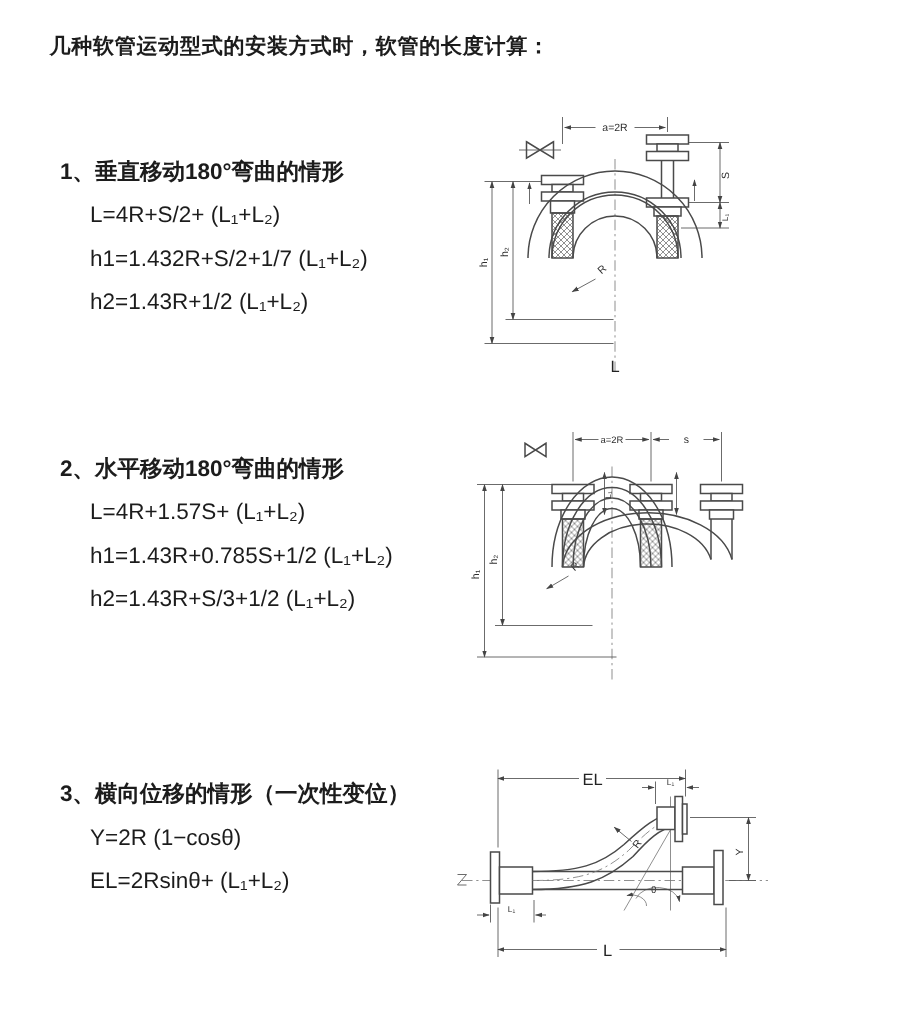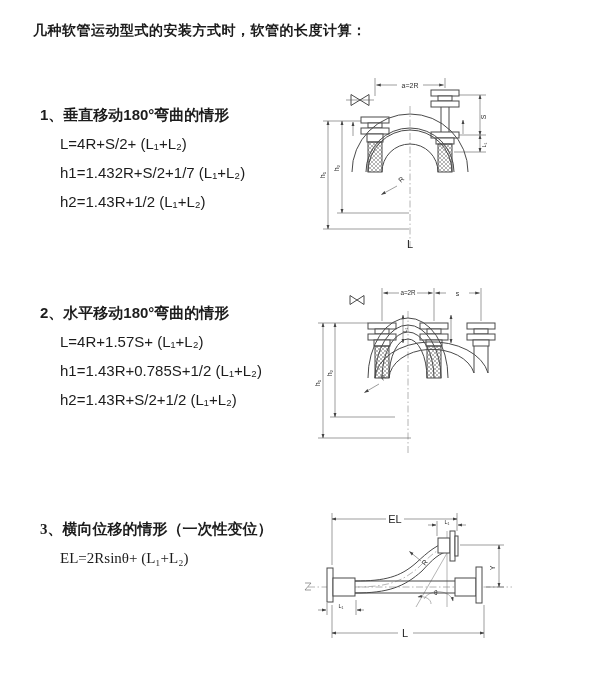--- a/index.html
+++ b/index.html
@@ -2,21 +2,21 @@
 <html><head>
 <meta charset="utf-8">
 <style>
   html,body{margin:0;padding:0;}
   body{
     width:600px;height:675px;background:#ffffff;position:relative;overflow:hidden;
     font-family:"Liberation Sans","DejaVu Sans",sans-serif;color:#1c1c1c;
   }
   .page-title{position:absolute;left:33px;top:22px;font-size:14px;font-weight:bold;letter-spacing:.5px;text-align:center;}
   .section{position:absolute;left:40px;}
-  #sec1{top:100px;} #sec2{top:298px;} #sec3{top:515px;font-family:Liberation Serif, serif;}
+  #sec1{top:100px;} #sec2{top:298px;} #sec3{top:515px;}
   .heading{font-size:15px;font-weight:bold;line-height:29px;white-space:nowrap;}
   .formula{font-size:15px;line-height:29px;margin-left:20px;white-space:nowrap;}
   svg.diag{position:absolute;}
   svg .ln{stroke:#4a4a4a;stroke-width:1;fill:none;}
   svg .thin{stroke:#5a5a5a;stroke-width:.6;fill:none;}
   svg .cons{stroke:#777;stroke-width:.55;fill:none;}
   svg .cl{stroke:#787878;stroke-width:.55;fill:none;stroke-dasharray:7 2.5 1.5 2.5;}
   svg .fl{fill:#ffffff;stroke:#4a4a4a;stroke-width:1;}
   svg text{fill:#2e2e2e;font-size:7px;font-family:"Liberation Sans","DejaVu Sans",sans-serif;}
   svg text.big{font-size:11px;fill:#222;}
@@ -31,25 +31,26 @@
   <div class="heading">1、垂直移动180°弯曲的情形</div>
   <div class="formula">L=4R+S/2+ (L₁+L₂)</div>
   <div class="formula">h1=1.432R+S/2+1/7 (L₁+L₂)</div>
   <div class="formula">h2=1.43R+1/2 (L₁+L₂)</div>
 </div>
 
 <div class="section" id="sec2">
   <div class="heading">2、水平移动180°弯曲的情形</div>
   <div class="formula">L=4R+1.57S+ (L₁+L₂)</div>
   <div class="formula">h1=1.43R+0.785S+1/2 (L₁+L₂)</div>
-  <div class="formula">h2=1.43R+S/2+1/2 (L₁+L₂)</div>
+  <div class="formula">h2=1.43R+S/3+1/2 (L₁+L₂)</div>
 </div>
 
 <div class="section" id="sec3">
   <div class="heading">3、横向位移的情形（一次性变位）</div>
+  <div class="formula">Y=2R (1−cosθ)</div>
   <div class="formula">EL=2Rsinθ+ (L₁+L₂)</div>
 </div>
 
 <svg class="diag" style="left:310px;top:72px;" width="220" height="185" viewBox="0 0 220 185">
   <defs>
     <pattern id="hx1" width="4" height="4" patternUnits="userSpaceOnUse">
       <path d="M0,4 L4,0 M0,0 L4,4 M-1,1 L1,-1 M3,5 L5,3 M-1,3 L1,5 M3,-1 L5,1" stroke="#6b6b6b" stroke-width="0.5" fill="none"></path>
     </pattern>
     <marker id="a1" viewBox="0 0 10 10" refX="9" refY="5" markerWidth="8" markerHeight="8" orient="auto-start-reverse">
       <path d="M0,1.8 L10,5 L0,8.2 Z" fill="#444"></path>

